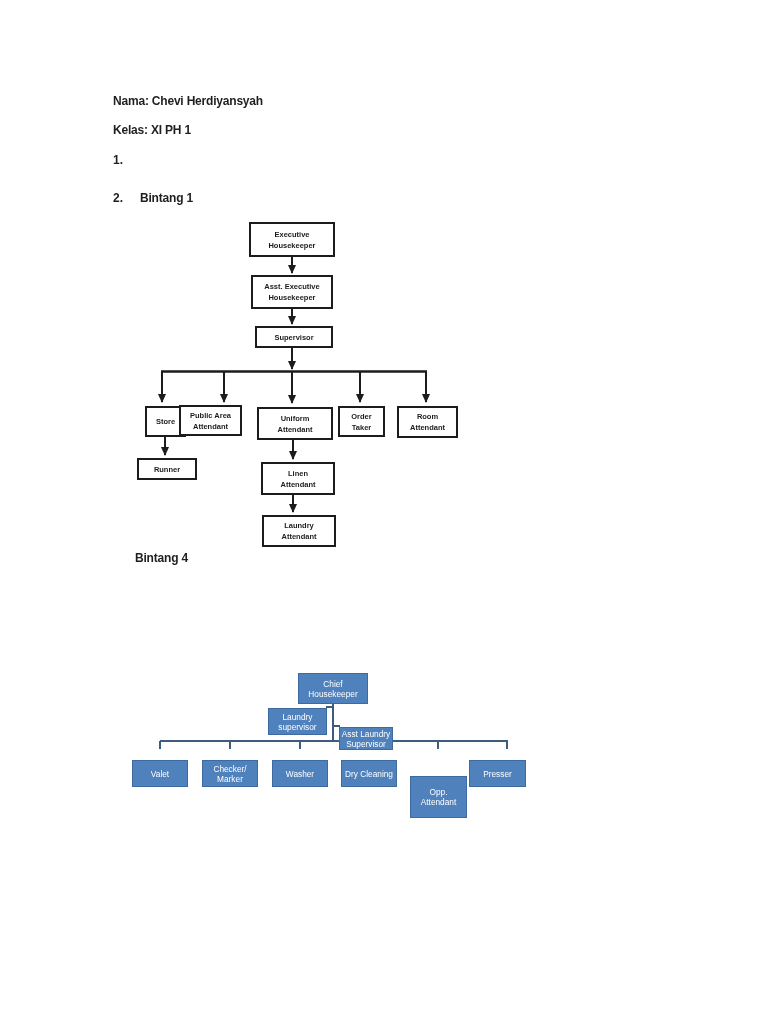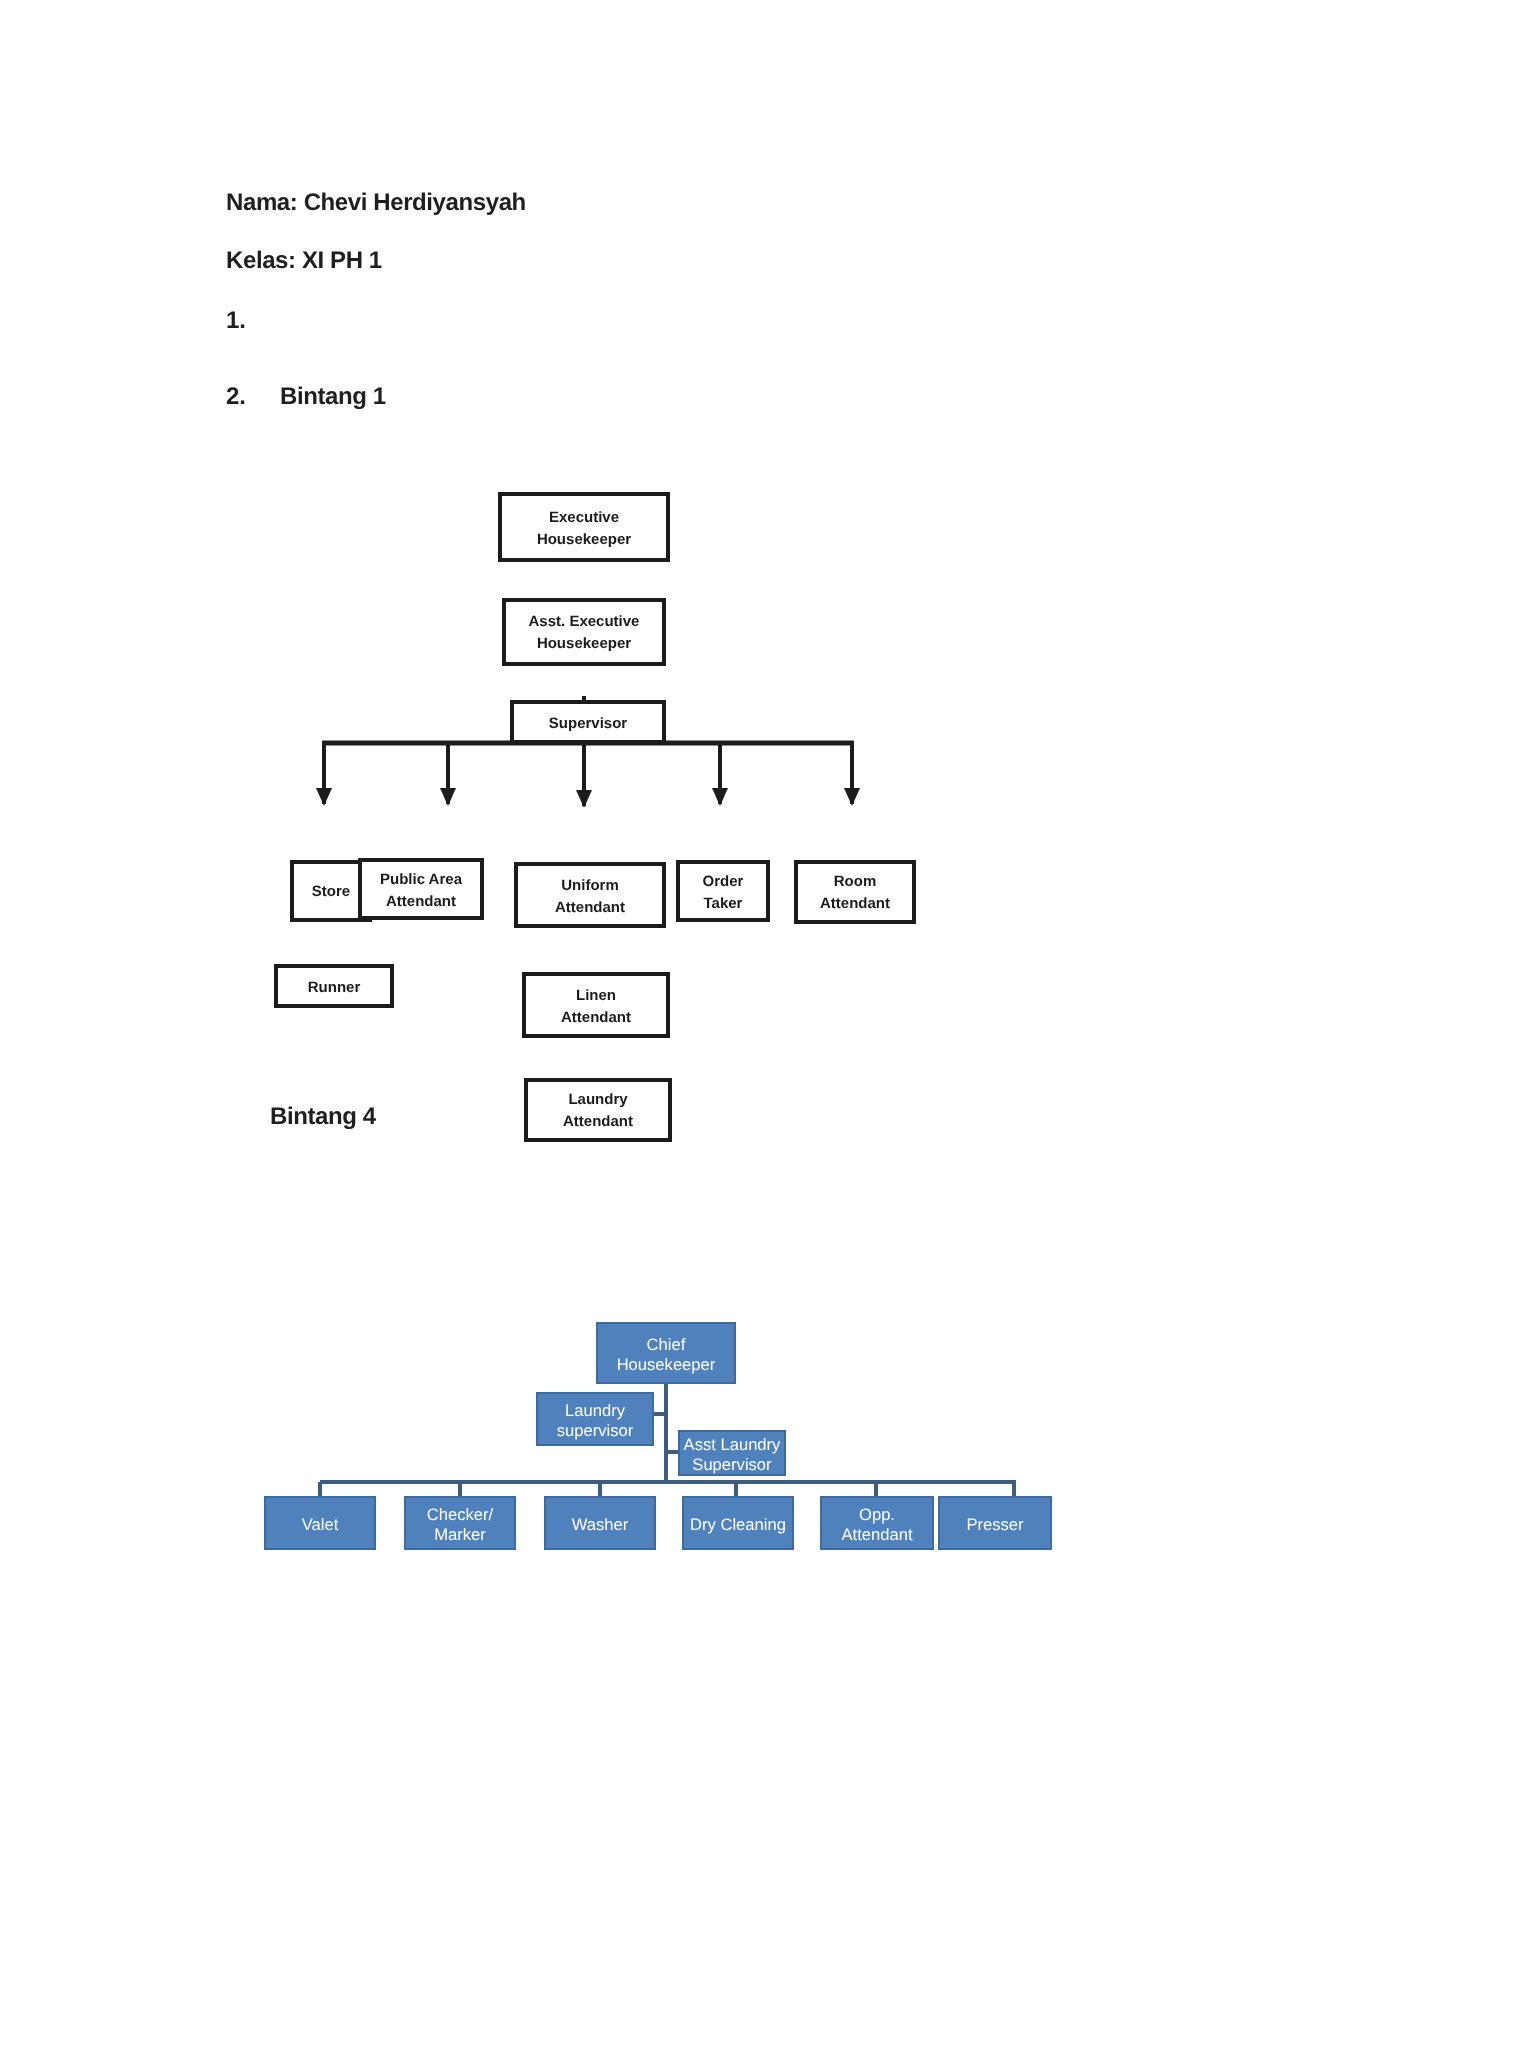--- a/index.html
+++ b/index.html
@@ -29,30 +29,30 @@
     color:var(--document-text,#1f1f1f);letter-spacing:-0.2px;
     width:560px;white-space:pre-wrap;
   }
   .n1{
     position:absolute;box-sizing:border-box;
     background:var(--chart1-box-fill,#ffffff);
     border:2px solid var(--chart1-box-border,#1c1c1c);
     color:var(--chart1-box-border,#1c1c1c);
     font-weight:bold;font-size:7.5px;line-height:11px;
     display:flex;align-items:center;justify-content:center;
-    text-align:center;white-space:pre-line;margin-top:24px;
+    text-align:center;white-space:pre-line;
   }
   .n2{
     position:absolute;box-sizing:border-box;
     background:var(--chart2-box-fill,#4f81bd);
     border:1px solid var(--chart2-box-border,#3d6b9f);
     color:var(--chart2-text,#ffffff);
     font-size:8.3px;line-height:10px;
     display:flex;align-items:center;justify-content:center;
-    text-align:center;white-space:pre-line;
+    text-align:center;white-space:pre-line;margin-top:12px;
   }
 </style>
 </head>
 <body>
 
 <div class="page">
 
   <svg class="connectors" width="768" height="1024" viewBox="0 0 768 1024">
     <defs>
       <marker id="ah" markerUnits="userSpaceOnUse" markerWidth="10" markerHeight="9" refX="8" refY="4" orient="auto">
@@ -121,17 +121,17 @@
 Housekeeper</div>
   <div class="n2" style="left:268px;top:696px;width:59px;height:27px">Laundry
 supervisor</div>
   <div class="n2" style="left:339px;top:715px;width:54px;height:23px">Asst Laundry
 Supervisor</div>
   <div class="n2" style="left:132px;top:748px;width:56px;height:27px">Valet</div>
   <div class="n2" style="left:202px;top:748px;width:56px;height:27px">Checker/
 Marker</div>
   <div class="n2" style="left:272px;top:748px;width:56px;height:27px">Washer</div>
   <div class="n2" style="left:341px;top:748px;width:56px;height:27px">Dry Cleaning</div>
-  <div class="n2" style="left:410px;top:748px;width:57px;height:27px">Opp.
+  <div class="n2" style="left:410px;top:764px;width:57px;height:42px">Opp.
 Attendant</div>
   <div class="n2" style="left:469px;top:748px;width:57px;height:27px">Presser</div>
 
 </div>
 
 </body></html>

